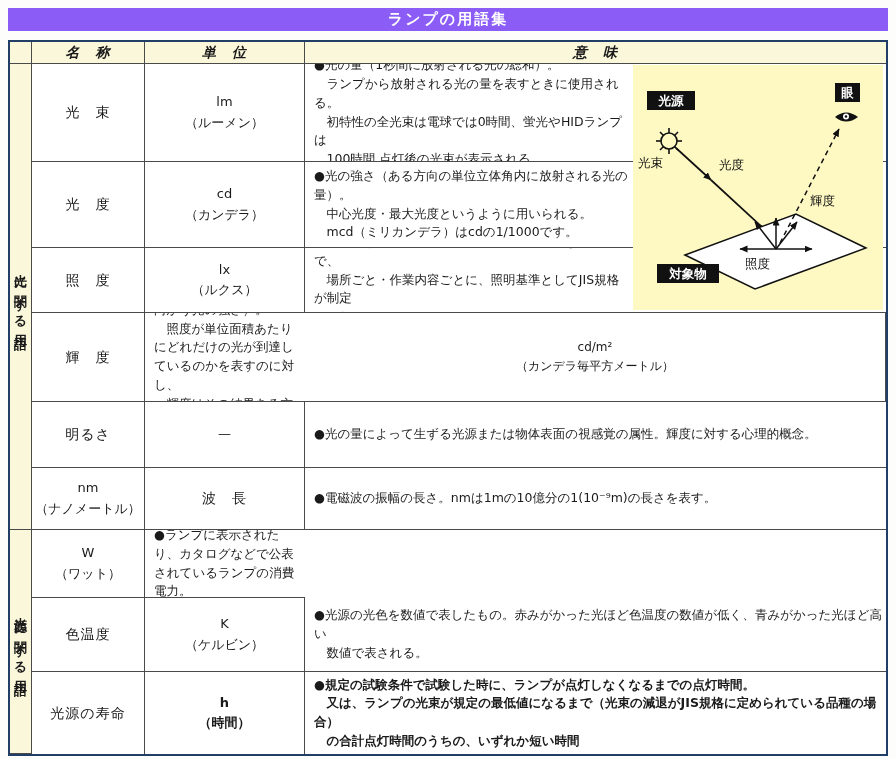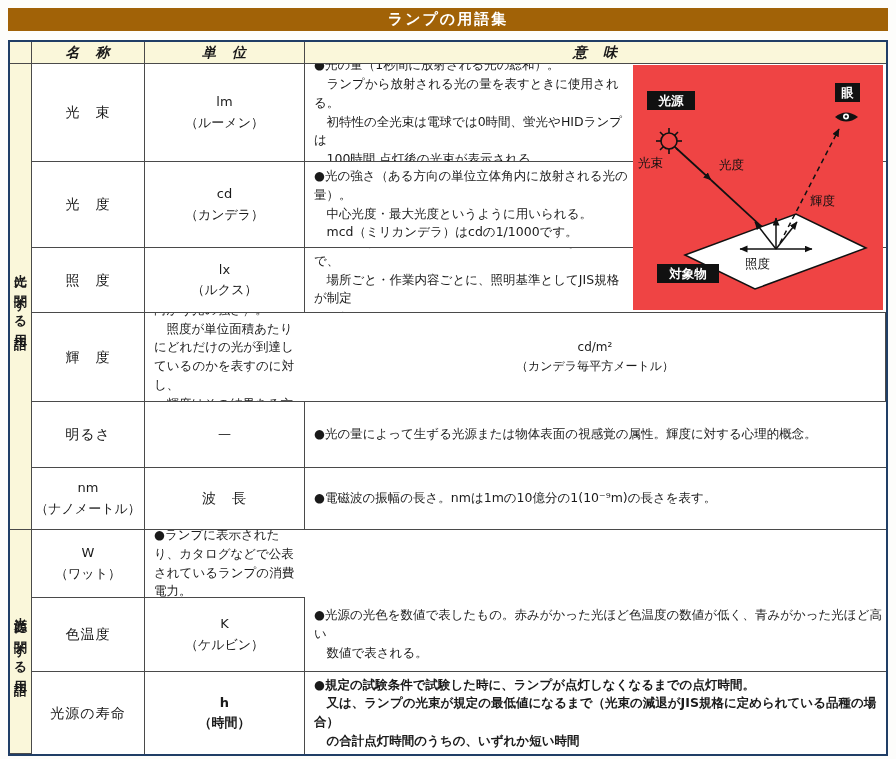--- a/index.html
+++ b/index.html
@@ -1,20 +1,20 @@
 <!DOCTYPE html>
 <html><head>
 <meta charset="utf-8">
 <style>
   html,body{margin:0;padding:0;background:#fdfdfb;width:896px;height:759px;
     font-family:"DejaVu Sans","Liberation Sans",sans-serif;color:#1a1a1a;
     -webkit-font-smoothing:antialiased;}
   .page{position:relative;width:896px;height:759px;overflow:hidden;}
   .title-bar{position:absolute;left:8px;top:8px;width:880px;height:23px;
-    background:#a16207;color:#fff;font-size:15px;font-weight:bold;
+    background:#8b5cf6;color:#fff;font-size:15px;font-weight:bold;
     display:flex;align-items:center;justify-content:center;letter-spacing:2px;}
   .tbl{position:absolute;left:8px;top:40px;width:876px;height:712px;
     border:2px solid #203e66;background:#fff;display:grid;
     grid-template-columns:22px 113px 160px 1fr;
     grid-template-rows:22px 98px 86px 65px 89px 66px 62px 68px 74px 82px;}
   .cell{border-right:1px solid #4a4a4a;border-bottom:1px solid #4a4a4a;
     box-sizing:border-box;overflow:hidden;}
   .last-col{border-right:none;}
   .last-row{border-bottom:none;font-weight:bold;}
   .hdr{background:#faf7da;display:flex;align-items:center;justify-content:center;
@@ -23,21 +23,21 @@
   .side span{writing-mode:vertical-rl;text-orientation:upright;font-size:13px;
     font-weight:600;letter-spacing:3px;line-height:1;}
   .name{display:flex;align-items:center;justify-content:center;font-size:14px;
     font-weight:500;letter-spacing:1px;text-align:center;white-space:pre-line;line-height:1.5;}
   .unit{display:flex;align-items:center;justify-content:center;font-size:13px;
     text-align:center;white-space:pre-line;line-height:1.55;}
   .mean{display:flex;align-items:center;font-size:12.5px;line-height:1.5;
     padding:4px 1px 4px 9px;white-space:pre-line;}
   .mean.short{padding-right:258px;}
   .diagram{position:absolute;top:23px;right:3px;width:250px;height:245px;
-    background:#ef4444;z-index:2;}
+    background:#fef9c3;z-index:2;}
   .diagram svg{display:block;}
   .dg-label{font-size:12.5px;fill:#fff;font-weight:600;}
   .dg-txt{font-size:12.5px;fill:#111;font-weight:500;}
 </style>
 </head>
 <body>
 
 <div class="page">
 
   <div class="title-bar">ランプの用語集</div>

